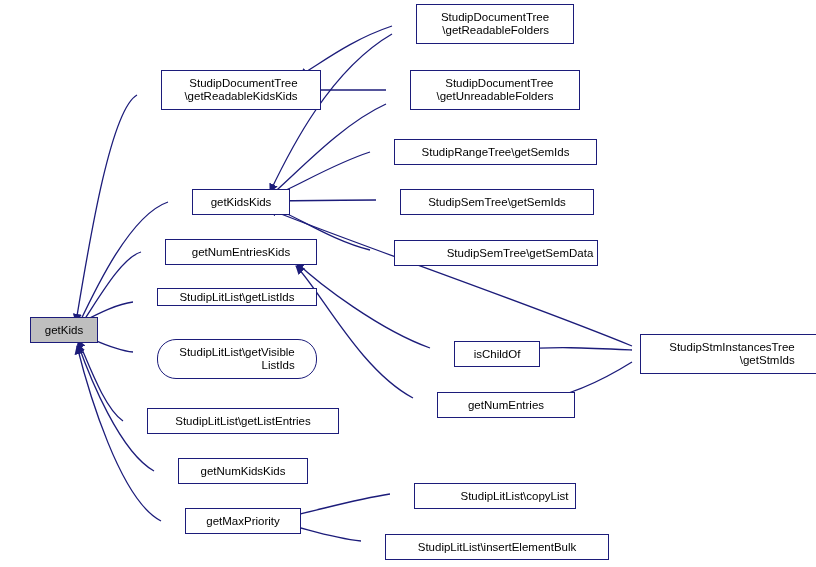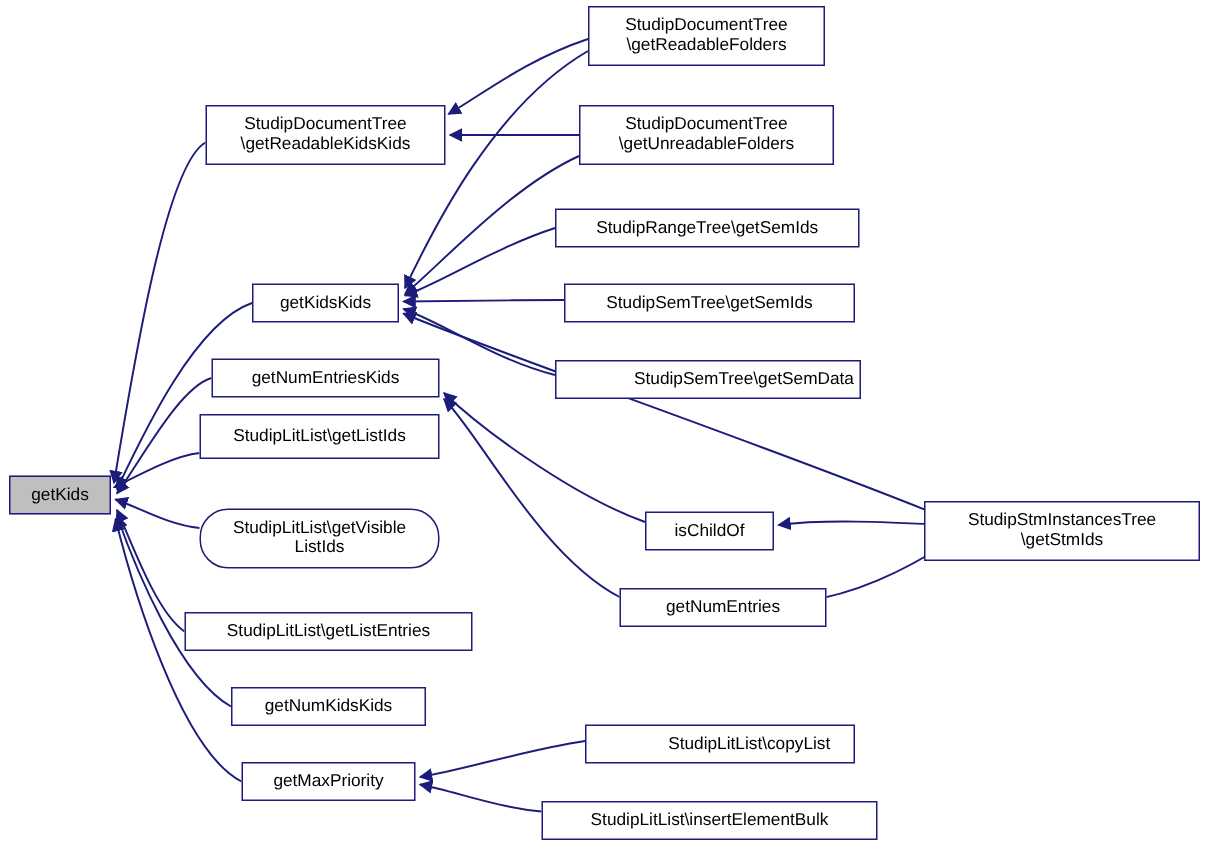--- a/index.html
+++ b/index.html
@@ -26,23 +26,24 @@
     position: absolute;
     box-sizing: border-box;
     border: 1px solid #1c1c7a;
     background: #ffffff;
     color: #000000;
     font-size: 11.5px;
     line-height: 13px;
     display: flex;
     align-items: center;
     justify-content: center;
-    text-align: center;
+    text-align: right;
     white-space: pre;
     z-index: 2;
+    margin-left: 24px;
   }
   .node.root {
     background: #bfbfbf;
   }
 </style>
 </head>
 <body>
 
 <div id="canvas">
   <svg id="edges" xmlns="http://www.w3.org/2000/svg">
@@ -81,32 +82,32 @@
       <path d="M 390 494 C 350 500, 310 513, 280 518"></path>
       <path d="M 361 541 C 330 538, 305 528, 280 523"></path>
     </g>
   </svg>
 
   <div class="node root" style="left:6px; top:317px; width:68px; height:26px;">getKids</div>
   <div class="node" style="left:137px; top:70px; width:160px; height:40px;">StudipDocumentTree
 \getReadableKidsKids</div>
   <div class="node" style="left:168px; top:189px; width:98px; height:26px;">getKidsKids</div>
   <div class="node" style="left:141px; top:239px; width:152px; height:26px;">getNumEntriesKids</div>
-  <div class="node" style="left:133px; top:276px; width:160px; height:30px;">StudipLitList\getListIds</div>
+  <div class="node" style="left:133px; top:288px; width:160px; height:18px;">StudipLitList\getListIds</div>
   <div class="node" style="left:133px; top:339px; width:160px; height:40px;border-radius:19px;">StudipLitList\getVisible
 ListIds</div>
   <div class="node" style="left:123px; top:408px; width:192px; height:26px;">StudipLitList\getListEntries</div>
   <div class="node" style="left:154px; top:458px; width:130px; height:26px;">getNumKidsKids</div>
   <div class="node" style="left:161px; top:508px; width:116px; height:26px;">getMaxPriority</div>
   <div class="node" style="left:392px; top:4px; width:158px; height:40px;">StudipDocumentTree
 \getReadableFolders</div>
   <div class="node" style="left:386px; top:70px; width:170px; height:40px;">StudipDocumentTree
 \getUnreadableFolders</div>
   <div class="node" style="left:370px; top:139px; width:203px; height:26px;">StudipRangeTree\getSemIds</div>
   <div class="node" style="left:376px; top:189px; width:194px; height:26px;">StudipSemTree\getSemIds</div>
   <div class="node" style="left:370px; top:240px; width:204px; height:26px;padding-left:48px;">StudipSemTree\getSemData</div>
   <div class="node" style="left:430px; top:341px; width:86px; height:26px;">isChildOf</div>
   <div class="node" style="left:413px; top:392px; width:138px; height:26px;">getNumEntries</div>
-  <div class="node" style="left:390px; top:483px; width:180px; height:26px;padding-left:39px;">StudipLitList\copyList</div>
+  <div class="node" style="left:390px; top:483px; width:162px; height:26px;padding-left:39px;">StudipLitList\copyList</div>
   <div class="node" style="left:361px; top:534px; width:224px; height:26px;">StudipLitList\insertElementBulk</div>
   <div class="node" style="left:616px; top:334px; width:184px; height:40px;">StudipStmInstancesTree
 \getStmIds</div>
 </div>
 
 </body></html>

